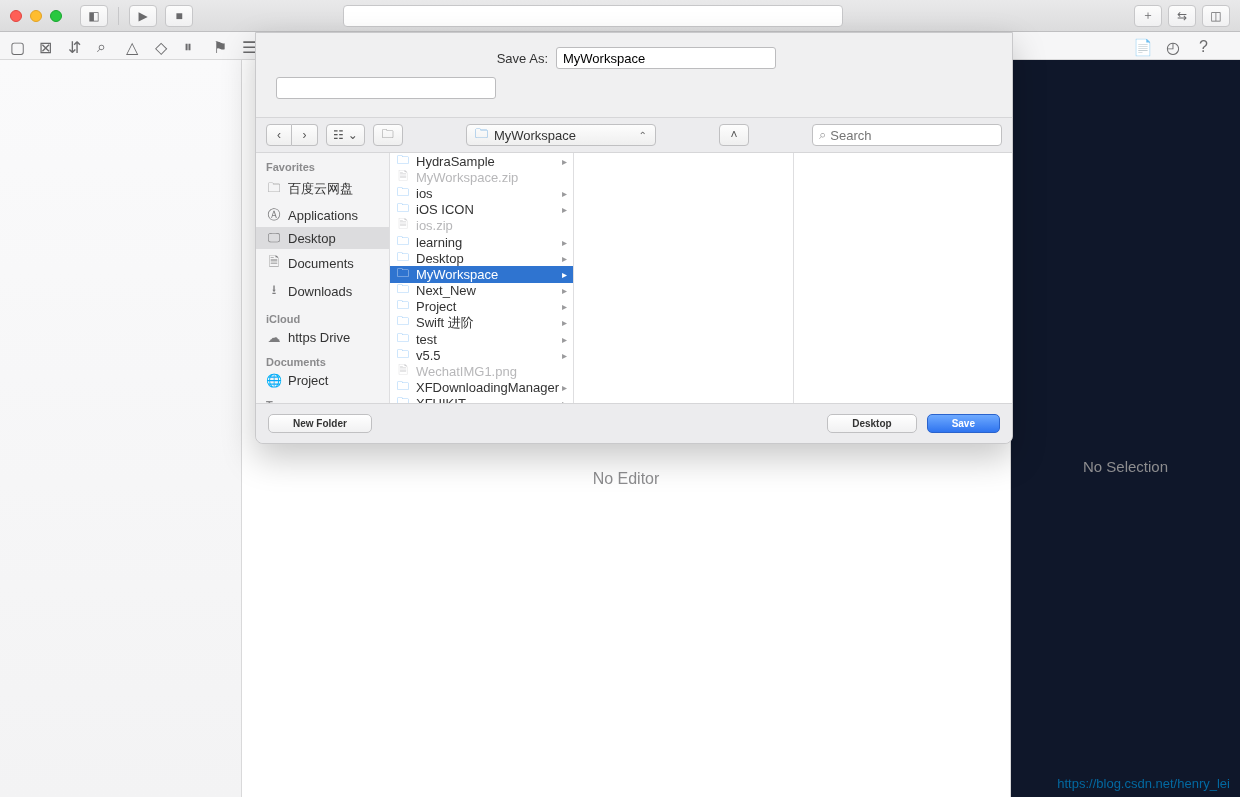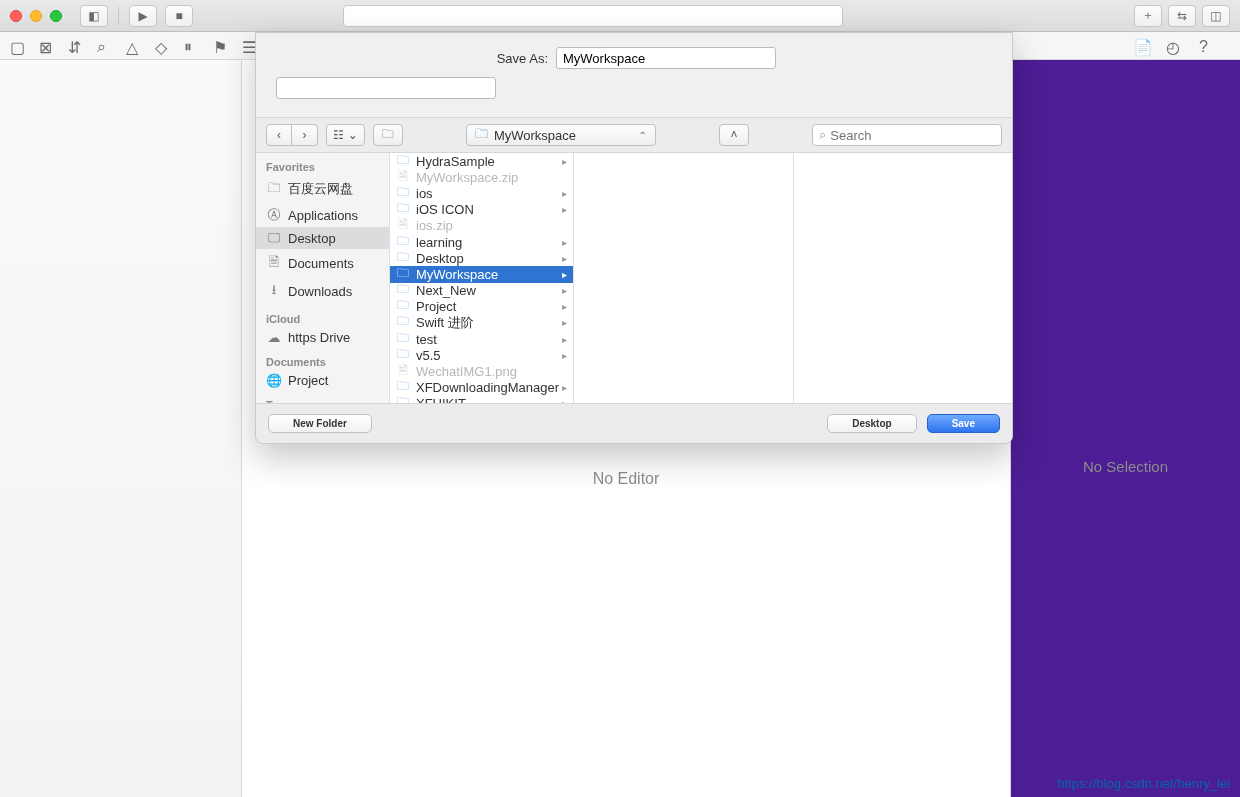--- a/index.html
+++ b/index.html
@@ -18,21 +18,21 @@
 .tb-right { margin-left:auto; display:flex; gap:6px; }
 
 
 .toolrow { height: 28px; border-bottom:1px solid #d9d9da; display:flex; align-items:center; gap:14px; padding:0 10px; color:#6b6b6d; background:#f6f6f7; }
 .toolrow svg, .toolrow span.ic { width:15px; height:15px; color:#6b6b6d; }
 
 
 .cols { display:flex; height: calc(797px - 32px - 28px); }
 .col-left { width:242px; border-right:1px solid #d9d9da; background:linear-gradient(#fafafb,#f3f3f4); }
 .col-center { flex:1; position:relative; background:#fff; display:flex; flex-direction:column; }
-.col-right { width:230px; border-left:1px solid #d9d9da; background:#4c1d95; display:flex; align-items:flex-start; justify-content:center; }
+.col-right { width:230px; border-left:1px solid #d9d9da; background:#0f172a; display:flex; align-items:flex-start; justify-content:center; }
 .no-editor { color:#8d8d8f; font-size:16px; margin-top:410px; text-align:center; width:100%; }
 .no-selection { color:#8d8d8f; font-size:15px; margin-top:398px; }
 
 .toolrow-right { margin-left:auto; display:flex; gap:18px; padding-right:16px; }
 
 
 .sheet { position:absolute; top:32px; left:242px; width:758px; background:#f0f0f1; border:1px solid #c9c9cb; border-radius:0 0 8px 8px; box-shadow:0 14px 34px rgba(0,0,0,0.22); z-index:50;margin-left:13px; }
 .sheet-top { padding:14px 20px 10px; }
 .fld { display:flex; align-items:center; margin-bottom:8px; }
 .fld label { width:280px; text-align:right; color:#333; font-size:13px; padding-right:8px; }

